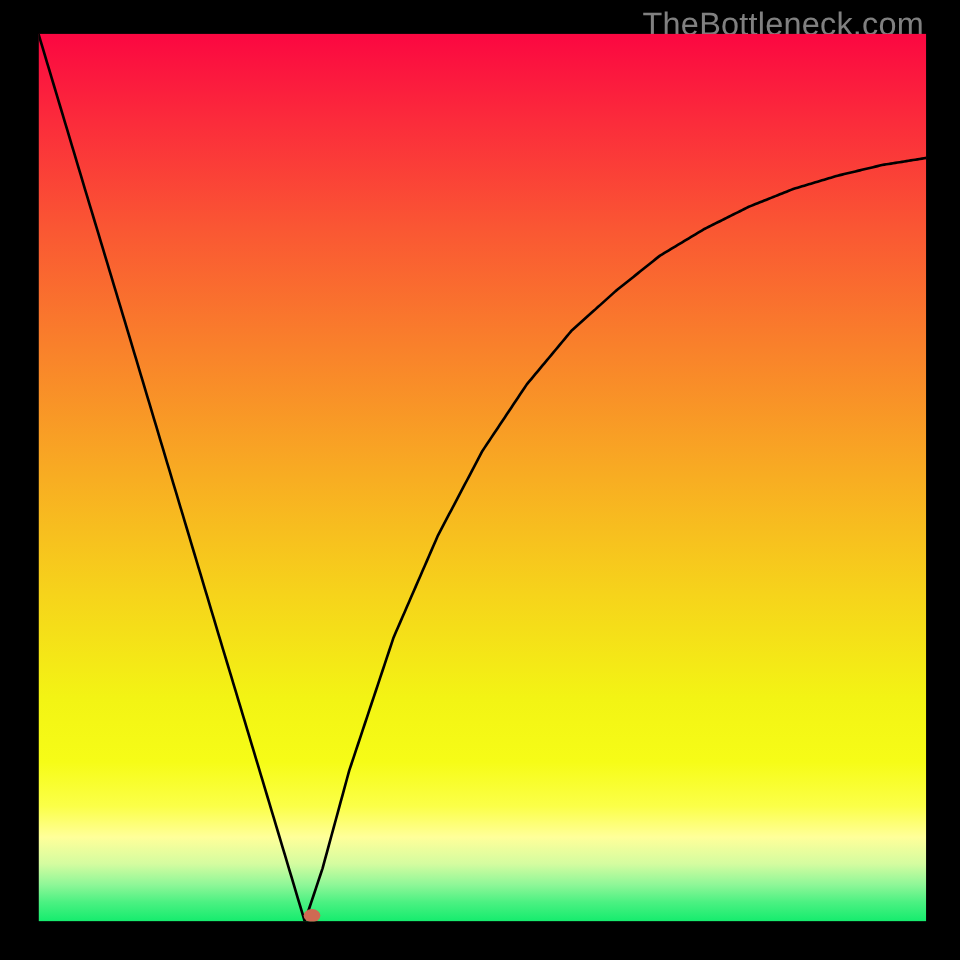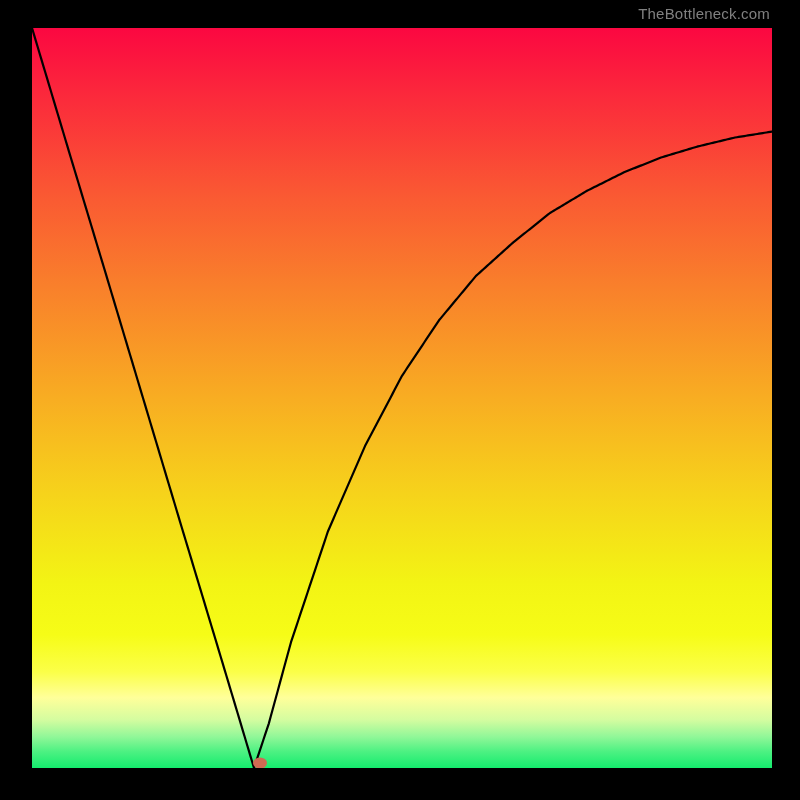--- a/index.html
+++ b/index.html
@@ -31,21 +31,21 @@
   }
   .curve-svg {
     position: absolute;
     inset: 0;
   }
   .watermark {
     position: absolute;
     top: 5px;
     right: 30px;
     color: #808080;
-    font-size: 15px;
+    font-size: 27px;
     font-weight: 400;
     letter-spacing: 0.2px;
   }
   .marker {
     position: absolute;
     width: 14px;
     height: 11px;
     border-radius: 50%;
     transform: translate(-50%, -50%);
   }

